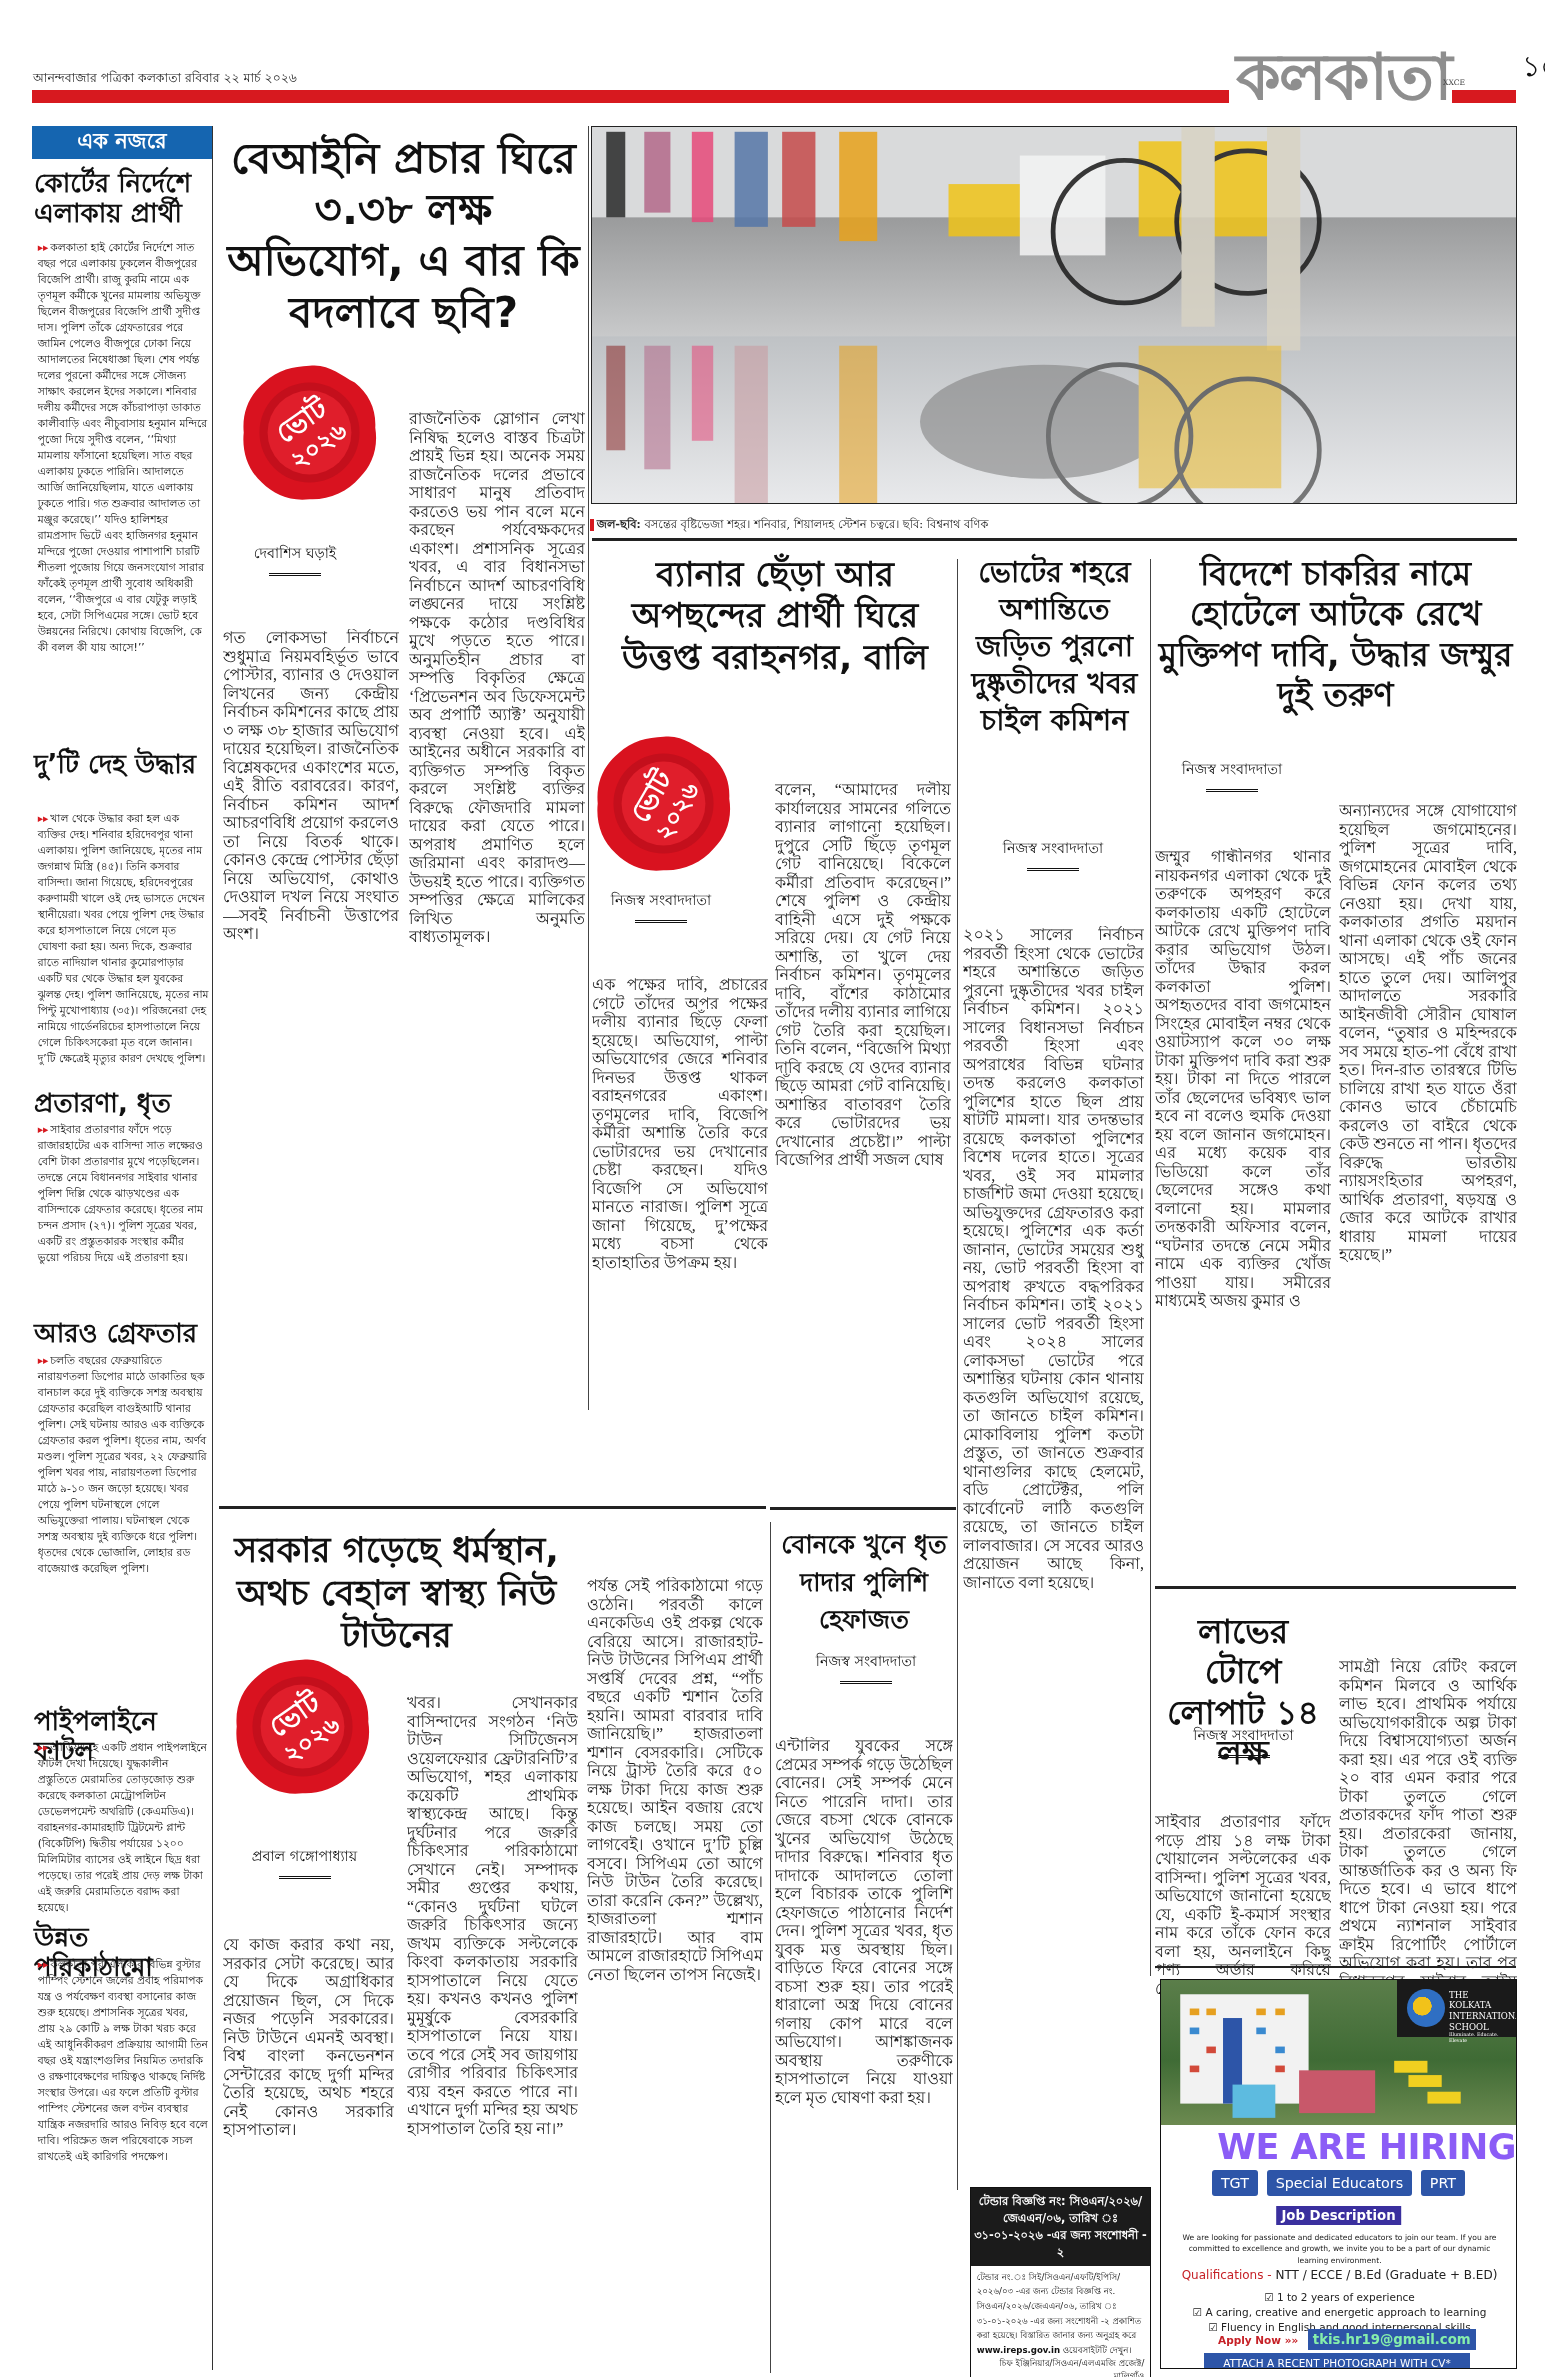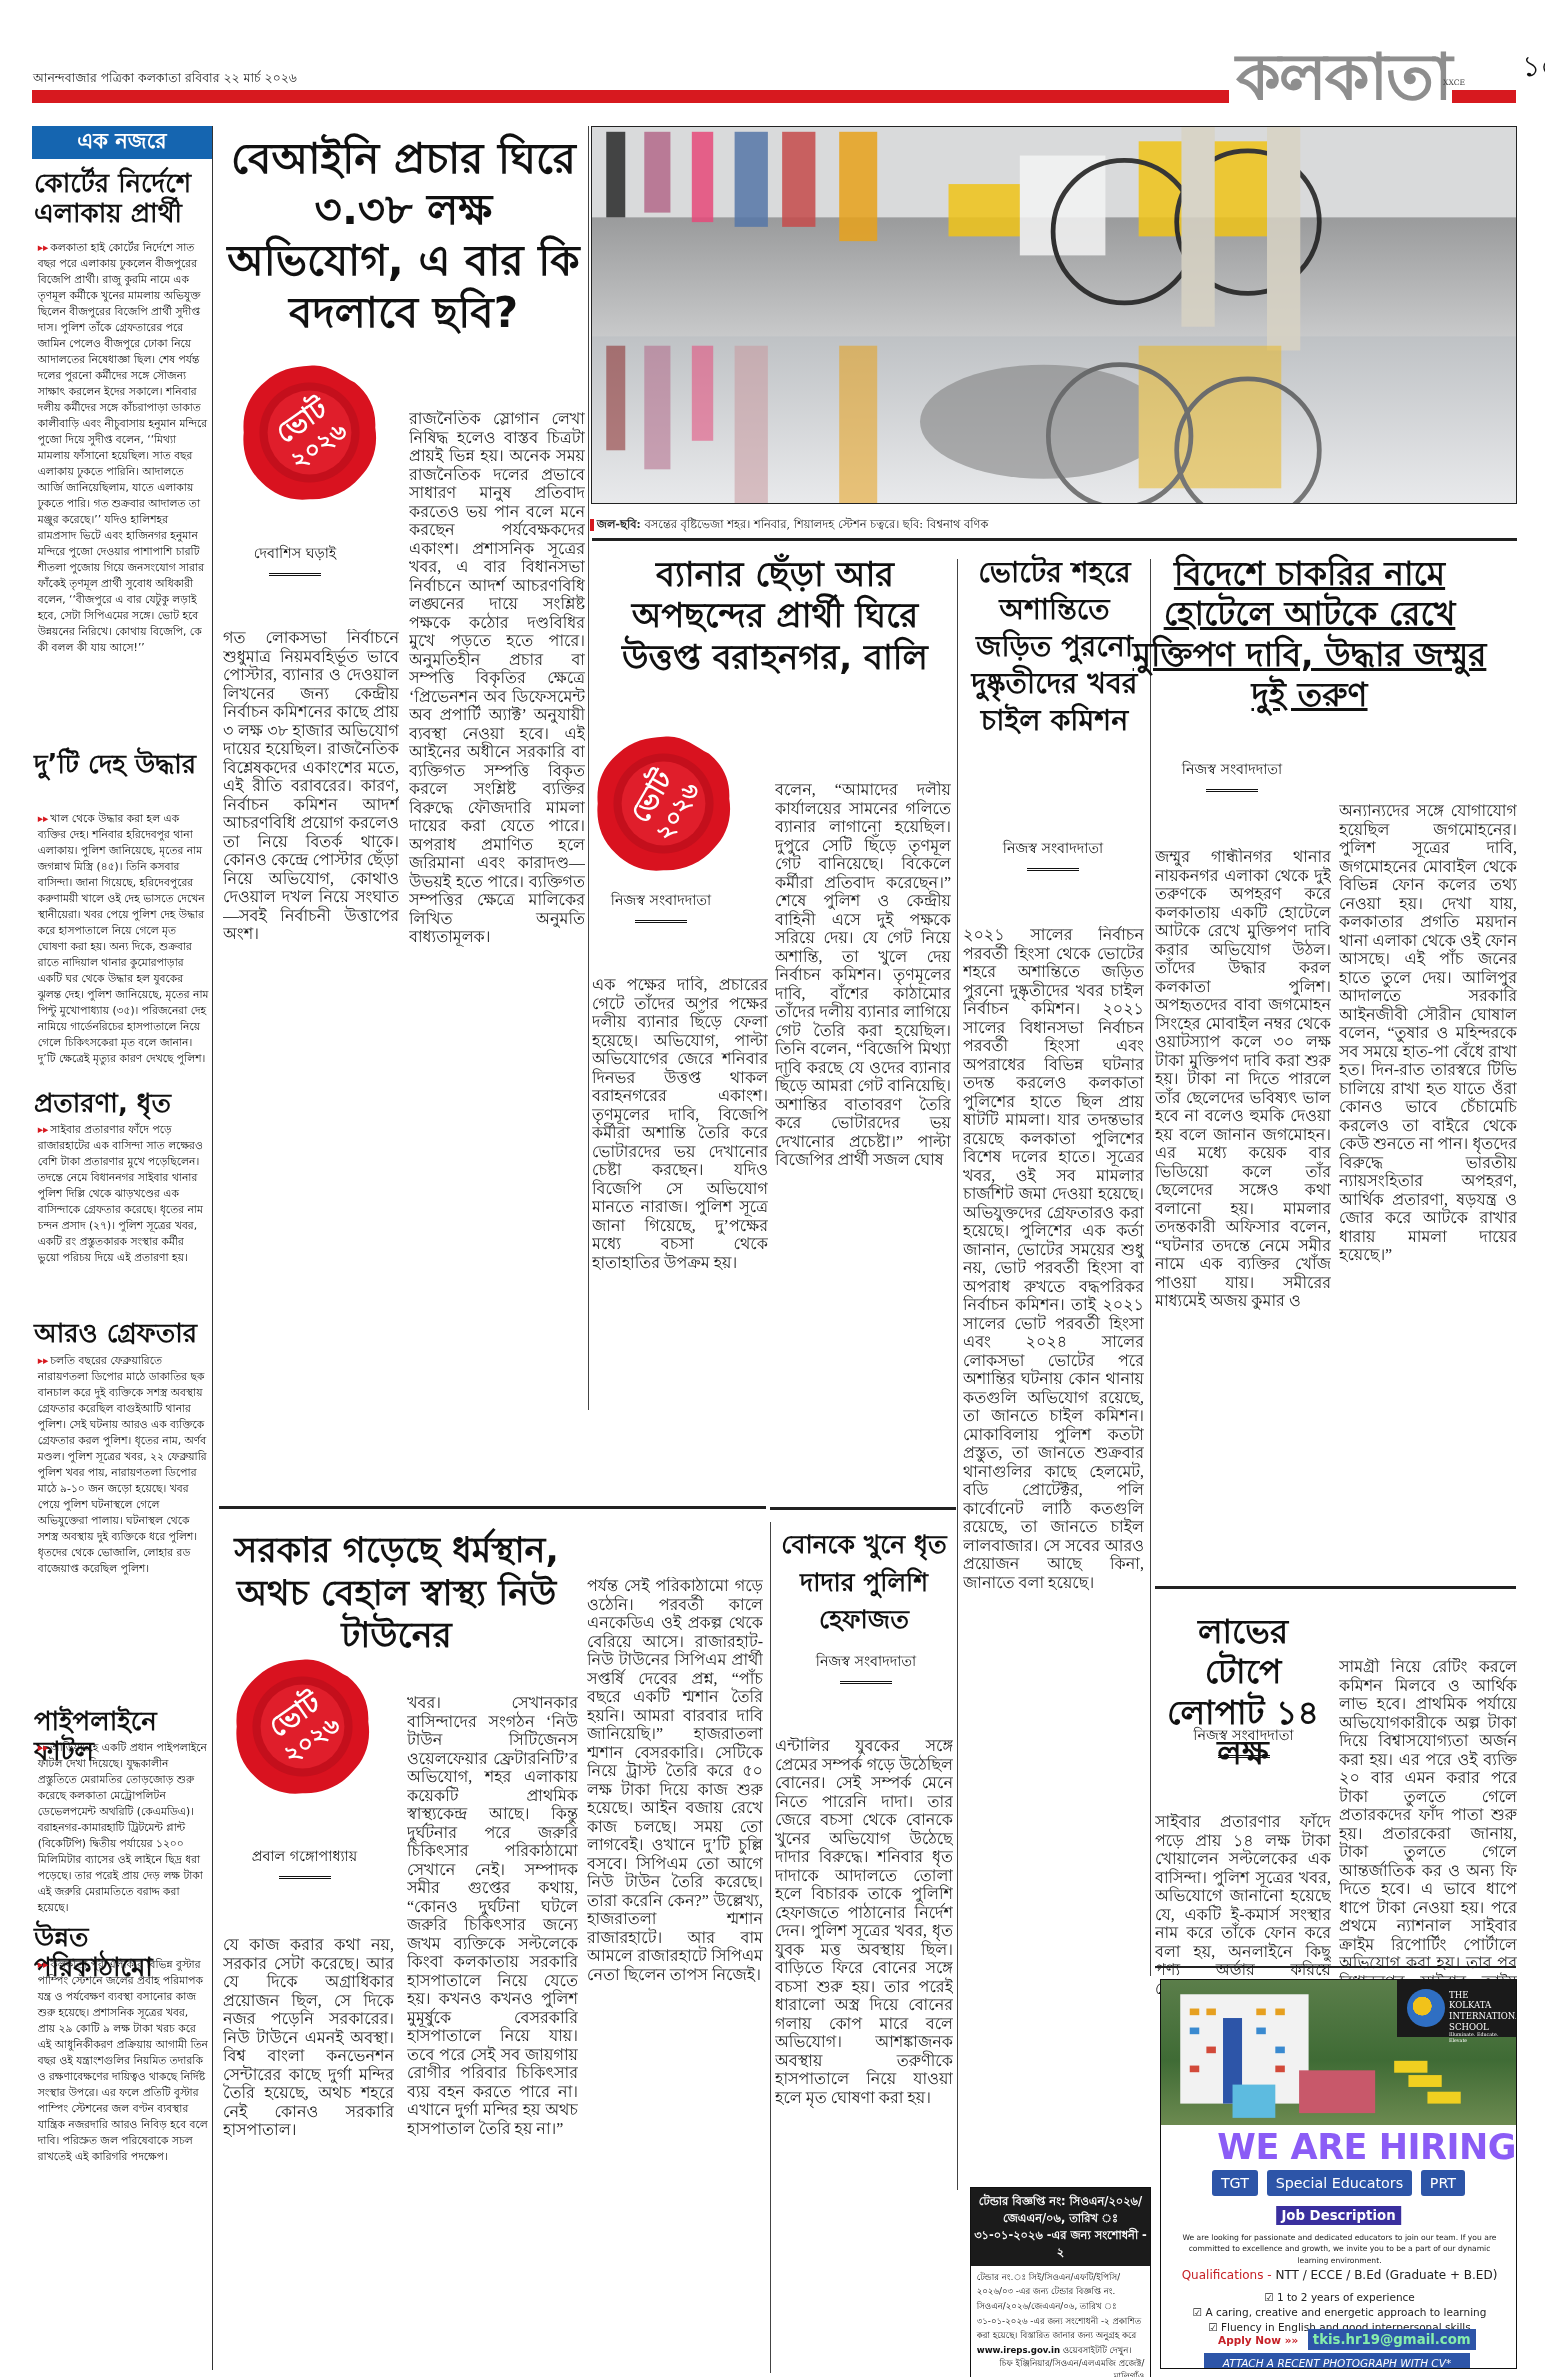--- a/index.html
+++ b/index.html
@@ -54,21 +54,21 @@
   .hire-title { position: absolute; left: 0; width: 100%; top: 147px; text-align: right; font-size: 35px; font-weight: bold; color: #8b5cf6; letter-spacing: -0.5px; }
   .hire-pills { position: absolute; top: 190px; left: 0; width: 100%; display: flex; justify-content: center; gap: 9.5px; }
   .pill { background: #2d55a8; color: #fff; font-size: 14.3px; padding: 4.8px 8.6px; border-radius: 2.9px; }
   .jd { position: absolute; top: 226px; left: 50%; transform: translateX(-50%); background: #3a2f9e; color: #fff; font-size: 13.3px; padding: 1.9px 5.7px; font-weight: bold; }
   .hire-desc { position: absolute; top: 252px; left: 19px; width: 319px; text-align: center; font-size: 7.6px; line-height: 1.5; color: #222; }
   .hire-qual { position: absolute; top: 288px; left: 19px; width: 319px; text-align: center; font-size: 12px; color: #222; }
   .hire-qual span.red { color: #c62127; }
   .hire-list { position: absolute; top: 310px; left: 19px; width: 319px; text-align: center; font-size: 10.5px; line-height: 1.45; color: #222; }
   .hire-apply { position: absolute; top: 354px; left: 57px; font-size: 10.5px; color: #c62127; font-weight: bold; }
   .hire-mail { position: absolute; top: 349px; left: 147px; background: #2d55a8; color: #86efac; font-size: 13.3px; font-weight: bold; padding: 2.9px 4.8px; }
-  .hire-attach { position: absolute; top: 373px; left: 43px; width: 266px; background: #2d55a8; color: #fff; font-size: 10.5px; text-align: center; padding: 3.8px 0; font-style: italic; }
+  .hire-attach { position: absolute; top: 373px; left: 43px; width: 266px; background: #2d55a8; color: #fff; font-size: 10.5px; text-align: center; padding: 3.8px 0; }
 </style>
 </head>
 <body>
 
 <div class="abs mast-date">আনন্দবাজার পত্রিকা কলকাতা রবিবার ২২ মার্চ ২০২৬</div>
 <div class="abs mast-bar"></div>
 <div class="abs mast-title-bg"></div>
 <div class="abs mast-title">কলকাতা</div>
 <div class="abs mast-xxce">XXCE</div>
 <div class="abs mast-page">১৫</div>
@@ -186,21 +186,21 @@
 
 <div class="abs hl" style="left:963px;top:554px;width:183px;font-size:28.5px;line-height:1.3;">ভোটের শহরে অশান্তিতে জড়িত পুরনো দুষ্কৃতীদের খবর চাইল কমিশন</div>
 <div class="abs" style="left:989px;top:837px;width:128px;">
   <div class="byline">নিজস্ব সংবাদদাতা</div>
   <div class="byline-rule" style="width:52px;"></div>
 </div>
 <div class="abs body-col" style="left:963px;top:882px;width:181px;height:1303px;overflow:hidden;">২০২১ সালের নির্বাচন পরবর্তী হিংসা থেকে ভোটের শহরে অশান্তিতে জড়িত পুরনো দুষ্কৃতীদের খবর চাইল নির্বাচন কমিশন। ২০২১ সালের বিধানসভা নির্বাচন পরবর্তী হিংসা এবং অপরাধের বিভিন্ন ঘটনার তদন্ত করলেও কলকাতা পুলিশের হাতে ছিল প্রায় ষাটটি মামলা। যার তদন্তভার রয়েছে কলকাতা পুলিশের বিশেষ দলের হাতে। সূত্রের খবর, ওই সব মামলার চার্জশিট জমা দেওয়া হয়েছে। অভিযুক্তদের গ্রেফতারও করা হয়েছে। পুলিশের এক কর্তা জানান, ভোটের সময়ের শুধু নয়, ভোট পরবর্তী হিংসা বা অপরাধ রুখতে বদ্ধপরিকর নির্বাচন কমিশন। তাই ২০২১ সালের ভোট পরবর্তী হিংসা এবং ২০২৪ সালের লোকসভা ভোটের পরে অশান্তির ঘটনায় কোন থানায় কতগুলি অভিযোগ রয়েছে, তা জানতে চাইল কমিশন। মোকাবিলায় পুলিশ কতটা প্রস্তুত, তা জানতে শুক্রবার থানাগুলির কাছে হেলমেট, বডি প্রোটেক্টর, পলি কার্বোনেট লাঠি কতগুলি রয়েছে, তা জানতে চাইল লালবাজার। সে সবের আরও প্রয়োজন আছে কিনা, জানাতে বলা হয়েছে।</div>
 
 <div class="abs rule-v" style="left:1150px;top:559px;height:1417px;"></div>
 
-<div class="abs hl" style="left:1129px;top:554px;width:361px;font-size:33px;text-decoration:underline;">বিদেশে চাকরির নামে হোটেলে আটকে রেখে মুক্তিপণ দাবি, উদ্ধার জম্মুর দুই তরুণ</div>
+<div class="abs hl" style="left:1155px;top:554px;width:361px;font-size:33px;">বিদেশে চাকরির নামে হোটেলে আটকে রেখে মুক্তিপণ দাবি, উদ্ধার জম্মুর দুই তরুণ</div>
 <div class="abs" style="left:1170px;top:758px;width:124px;">
   <div class="byline">নিজস্ব সংবাদদাতা</div>
   <div class="byline-rule" style="width:52px;"></div>
 </div>
 <div class="abs body-col" style="left:1155px;top:804px;width:176px;height:761px;overflow:hidden;">জম্মুর গান্ধীনগর থানার নায়কনগর এলাকা থেকে দুই তরুণকে অপহরণ করে কলকাতায় একটি হোটেলে আটকে রেখে মুক্তিপণ দাবি করার অভিযোগ উঠল। তাঁদের উদ্ধার করল কলকাতা পুলিশ। অপহৃতদের বাবা জগমোহন সিংহের মোবাইল নম্বর থেকে ওয়াটস্যাপ কলে ৩০ লক্ষ টাকা মুক্তিপণ দাবি করা শুরু হয়। টাকা না দিতে পারলে তাঁর ছেলেদের ভবিষ্যৎ ভাল হবে না বলেও হুমকি দেওয়া হয় বলে জানান জগমোহন। এর মধ্যে কয়েক বার ভিডিয়ো কলে তাঁর ছেলেদের সঙ্গেও কথা বলানো হয়। মামলার তদন্তকারী অফিসার বলেন, “ঘটনার তদন্তে নেমে সমীর নামে এক ব্যক্তির খোঁজ পাওয়া যায়। সমীরের মাধ্যমেই অজয় কুমার ও</div>
 <div class="abs body-col" style="left:1339px;top:758px;width:178px;height:808px;overflow:hidden;">অন্যান্যদের সঙ্গে যোগাযোগ হয়েছিল জগমোহনের। পুলিশ সূত্রের দাবি, জগমোহনের মোবাইল থেকে বিভিন্ন ফোন কলের তথ্য নেওয়া হয়। দেখা যায়, কলকাতার প্রগতি ময়দান থানা এলাকা থেকে ওই ফোন আসছে। এই পাঁচ জনের হাতে তুলে দেয়। আলিপুর আদালতে সরকারি আইনজীবী সৌরীন ঘোষাল বলেন, “তুষার ও মহিন্দরকে সব সময়ে হাত-পা বেঁধে রাখা হত। দিন-রাত তারস্বরে টিভি চালিয়ে রাখা হত যাতে ওঁরা কোনও ভাবে চেঁচামেচি করলেও তা বাইরে থেকে কেউ শুনতে না পান। ধৃতদের বিরুদ্ধে ভারতীয় ন্যায়সংহিতার অপহরণ, আর্থিক প্রতারণা, ষড়যন্ত্র ও জোর করে আটকে রাখার ধারায় মামলা দায়ের হয়েছে।”</div>
 <div class="abs rule-h" style="left:1155px;top:1586px;width:361px;"></div>
 
 <div class="abs rule-h" style="left:219px;top:1506px;width:547px;"></div>
 <div class="abs hl" style="left:223px;top:1529px;width:347px;font-size:35px;">সরকার গড়েছে ধর্মস্থান, অথচ বেহাল স্বাস্থ্য নিউ টাউনের</div>

